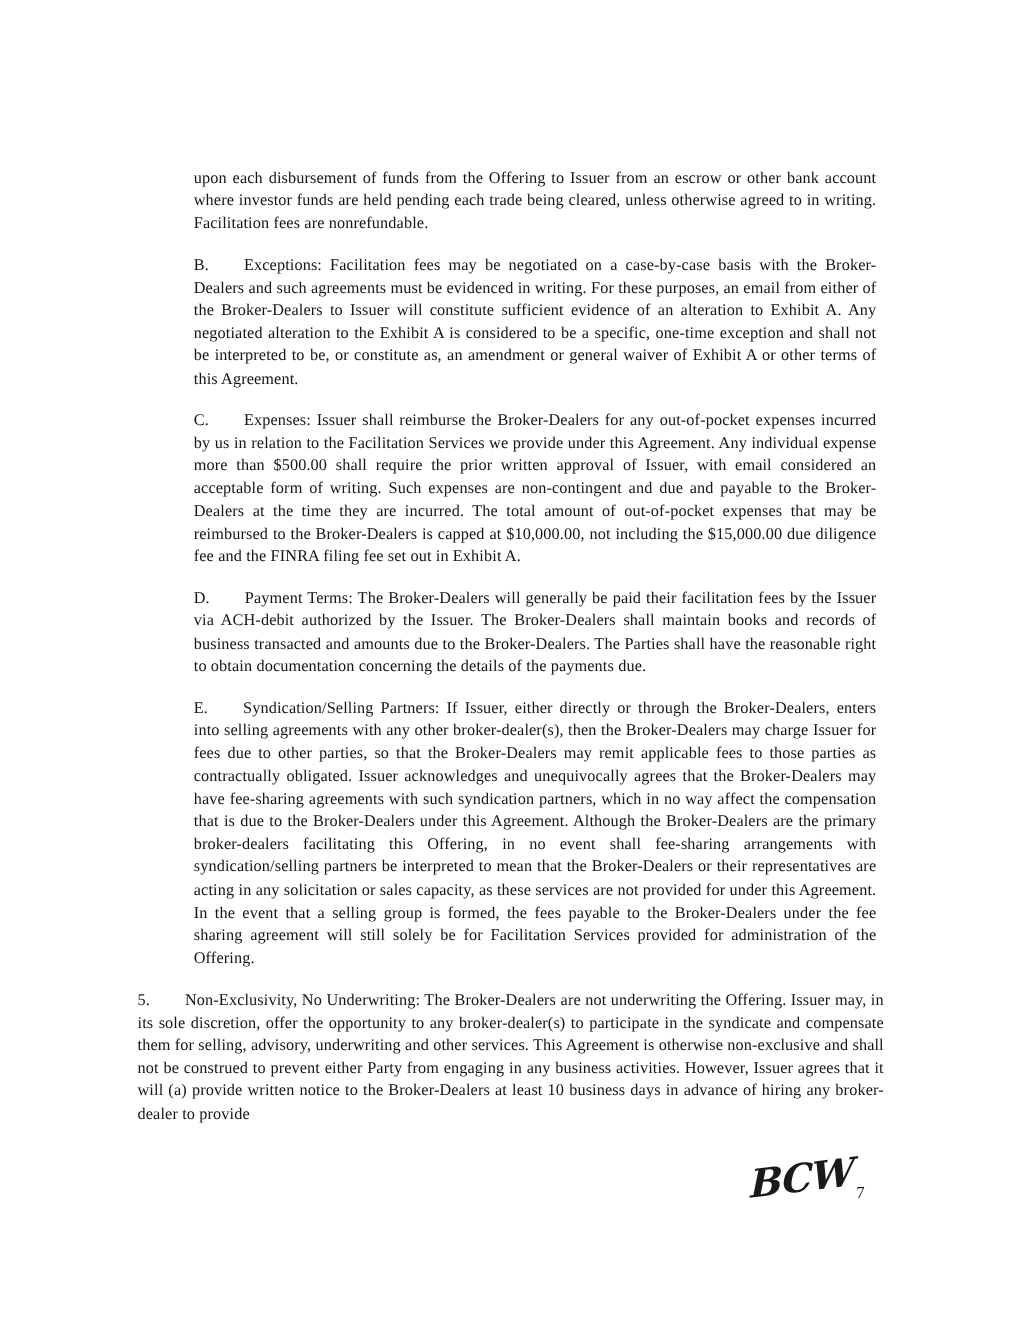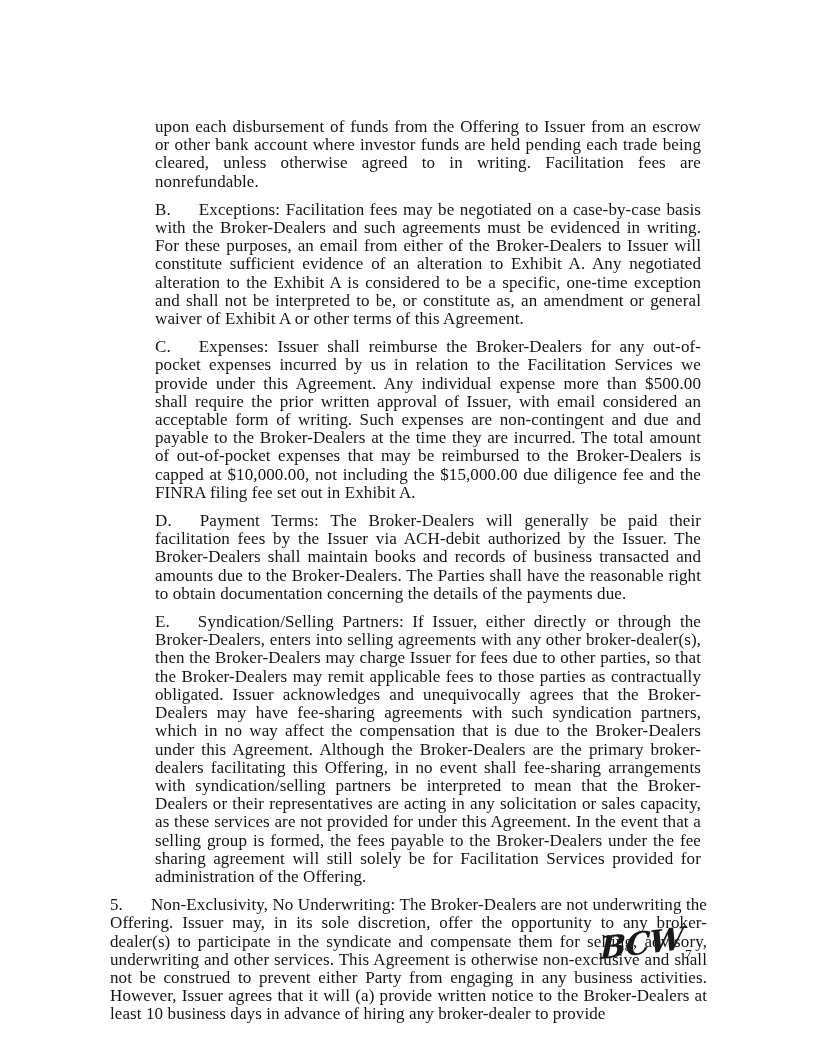--- a/index.html
+++ b/index.html
@@ -20,24 +20,24 @@
     inset: 0;
     background: #ffffff;
   }
   .content {
     position: absolute;
     left: 110px;
     top: 118px;
     width: 597px;
   }
   .para {
-    font-size: 17px;
+    font-size: 13px;
     line-height: 18.2px;
     text-align: justify;
-    margin: 0 0 10px 0;
+    margin: 15px 0 10px 0;
     letter-spacing: 0.1px;
   }
   .indent {
     margin-left: 45px;
     margin-right: 6px;
   }
   .tab-gap {
     display: inline-block;
     width: 28px;
   }

